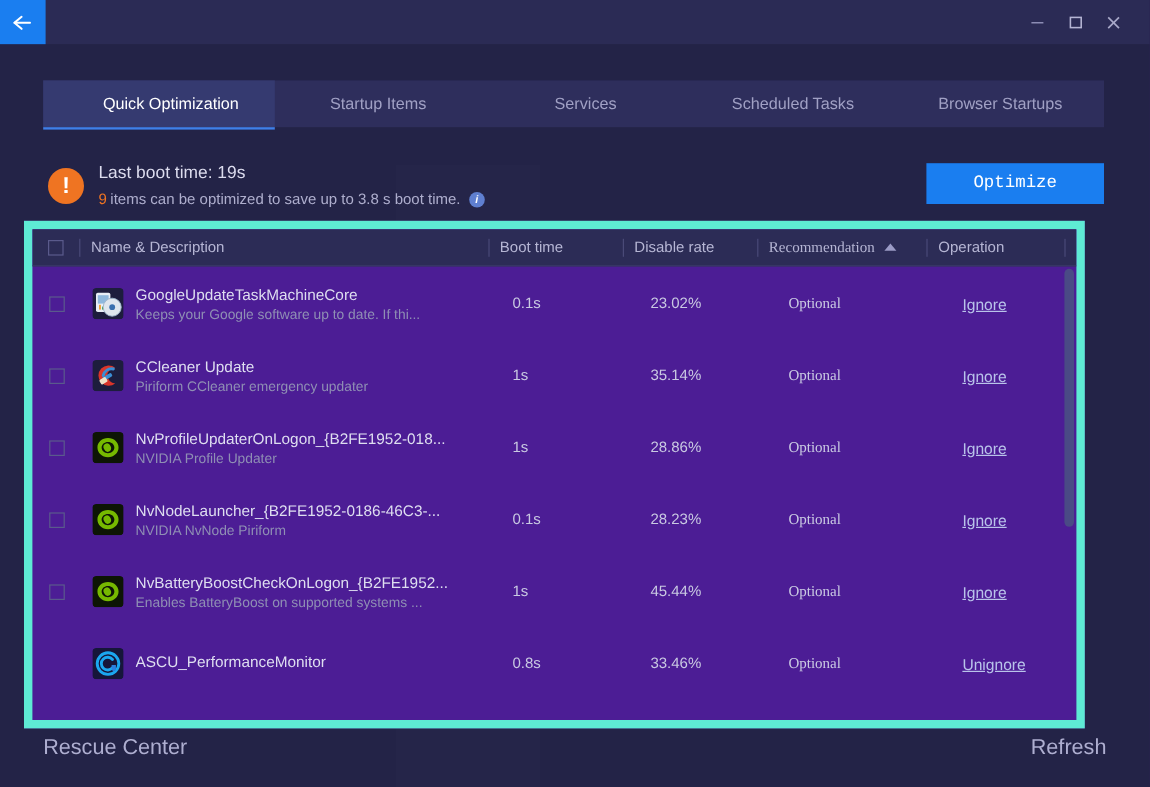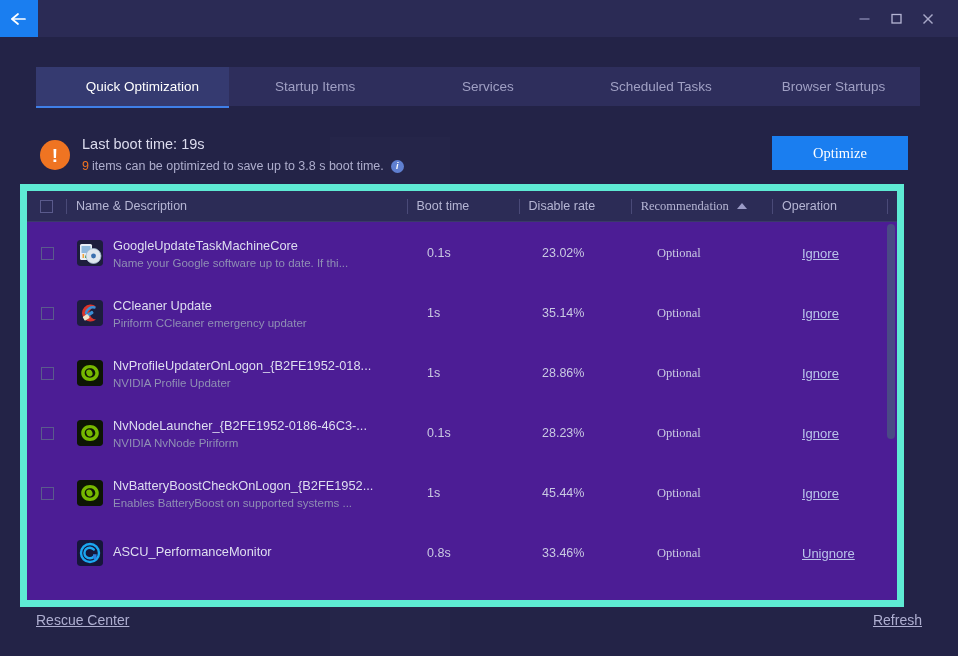--- a/index.html
+++ b/index.html
@@ -144,27 +144,27 @@
     font-size: 9px;
     font-style: italic;
     font-weight: bold;
     margin-left: 7px;
     cursor: pointer;
     line-height: 1;
   }
   .optimize-btn {
     position: absolute;
     left: 736px; top: 6px;
-    width: 136px; height: 34px;
+    width: 148px; height: 34px;
     background: #1a7ef0;
     color: #ffffff;
     font-size: 14.5px;
     border: none;
     cursor: pointer;
-    font-family: Liberation Serif, serif;
+    font-family: Liberation Mono, monospace;
   }
 
   
   .table-wrap {
     position: absolute;
     left: 20px; top: 147px;
     width: 884px; height: 423px;
     border: 7px solid #5eead4;
     background: #4c1d95;
     overflow: hidden;
@@ -291,23 +291,22 @@
     width: 8px;
     background: #4a4a85;
     border-radius: 4px;
     cursor: pointer;
   }
 
   
   .footer-link {
     position: absolute;
     top: 575px;
-    font-size: 14px;
+    font-size: 18px;
     color: #aeaed0;
-    text-decoration: underline;
     cursor: pointer;
   }
   .footer-left  { left: 36px; }
   .footer-right { right: 36px; }
 </style>
 </head>
 <body>
 
 <div class="titlebar">
   <div class="back-btn">
@@ -425,21 +424,21 @@
             <rect x="4.5" y="6" width="9" height="7" fill="#8fb8dd"></rect>
             <rect x="5.5" y="14" width="1.6" height="4" fill="#f0a23a"></rect>
             <rect x="8" y="15.5" width="1.6" height="2.5" fill="#4fa34f"></rect>
             <rect x="10.5" y="13.5" width="1.6" height="4.5" fill="#d44b3c"></rect>
             <circle cx="16.5" cy="16" r="7.5" fill="#dfe6ee"></circle>
             <circle cx="16.5" cy="16" r="7.5" fill="none" stroke="#9fb6cd" stroke-width="0.8"></circle>
             <circle cx="16.5" cy="16" r="2.4" fill="#3a6fae"></circle>
           </svg>
           <div class="name-block">
             <div class="app-name">GoogleUpdateTaskMachineCore</div>
-            <div class="app-desc">Name your Google software up to date. If thi...</div>
+            <div class="app-desc">Keeps your Google software up to date. If thi...</div>
           </div>
         </div>
         <div class="cell col-boot">0.1s</div>
         <div class="cell col-rate">23.02%</div>
         <div class="cell col-rec">Optional</div>
         <div class="cell col-op">
           <span class="op-link">Ignore</span>
         </div>
       </div>
 

